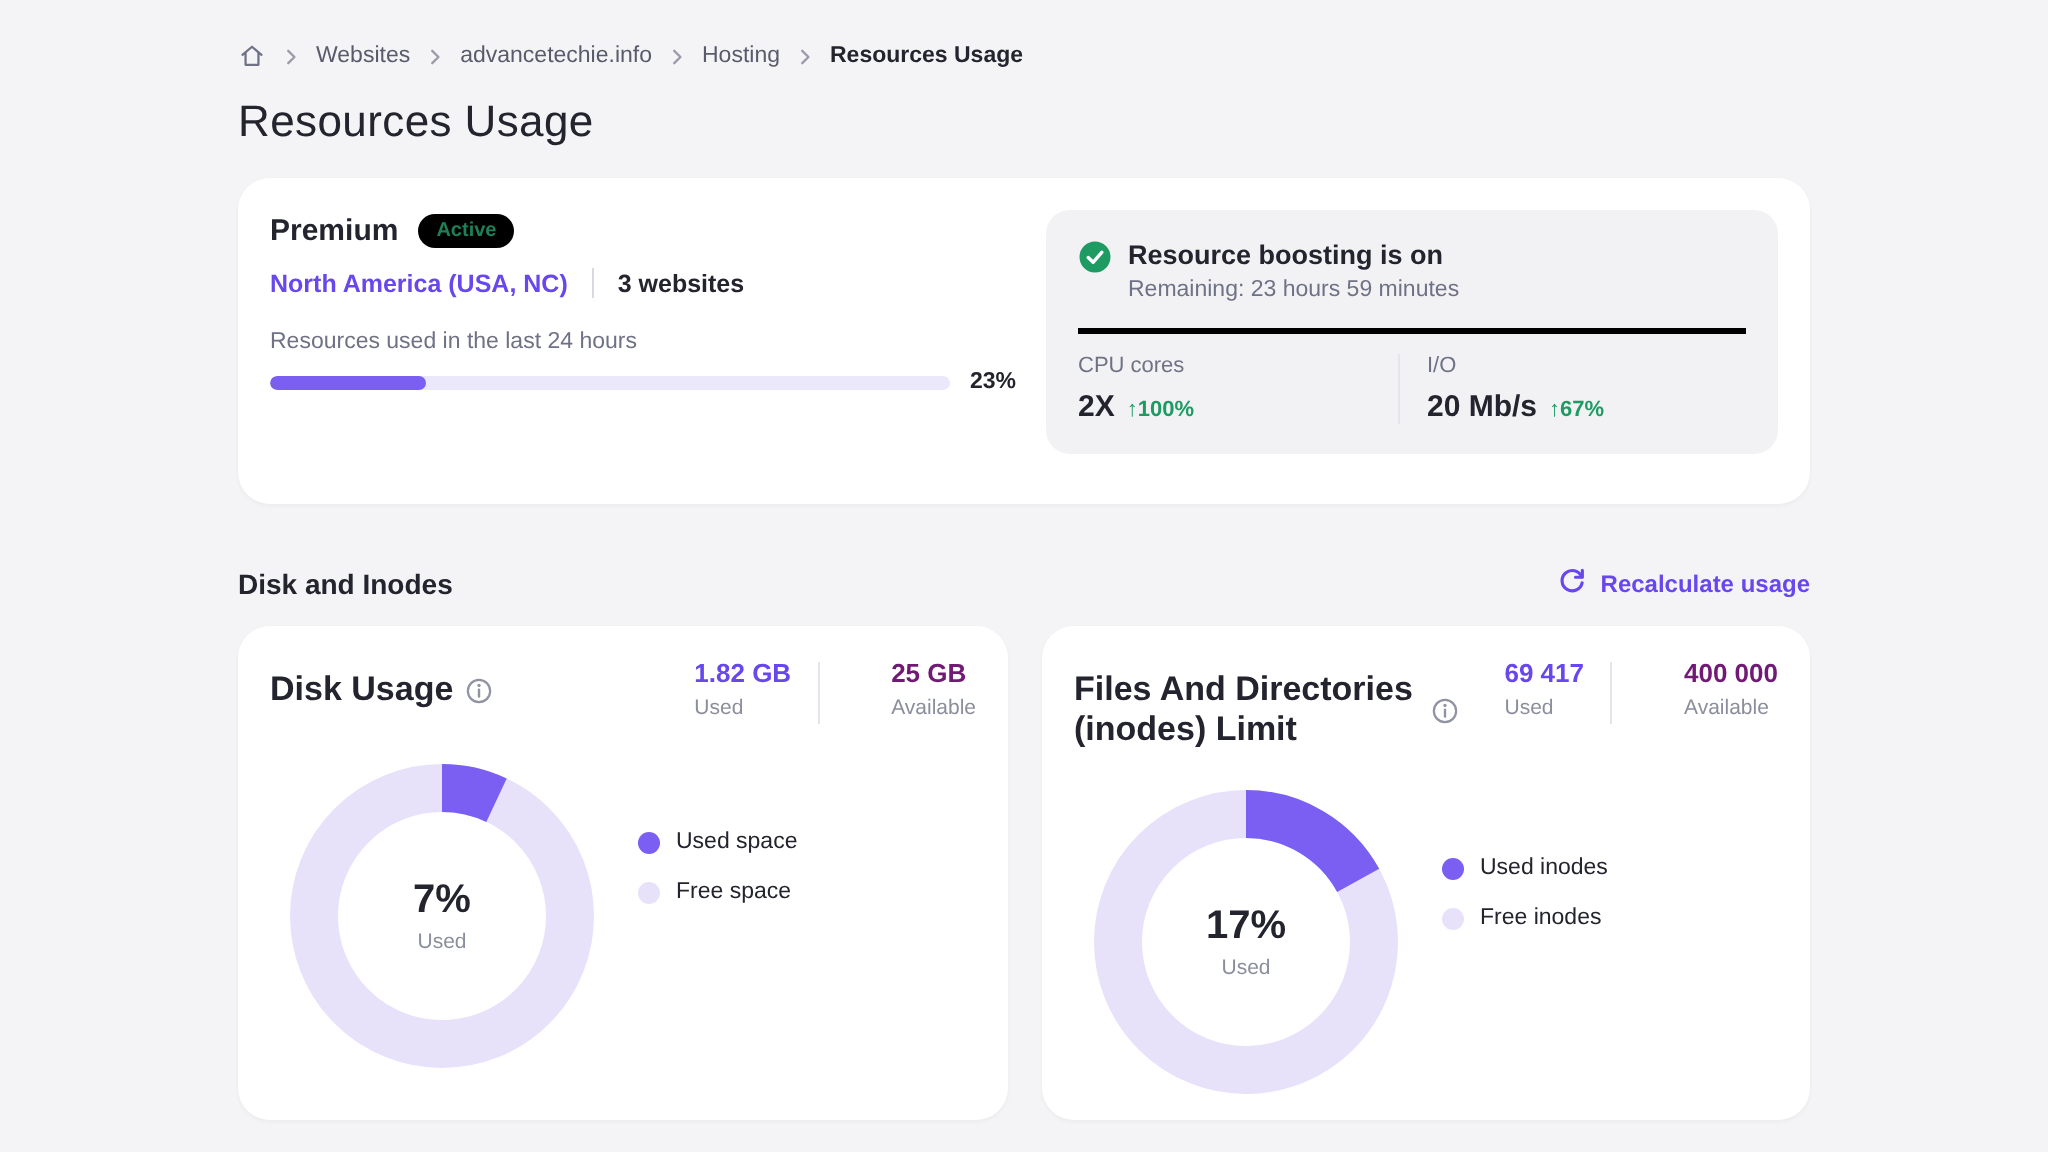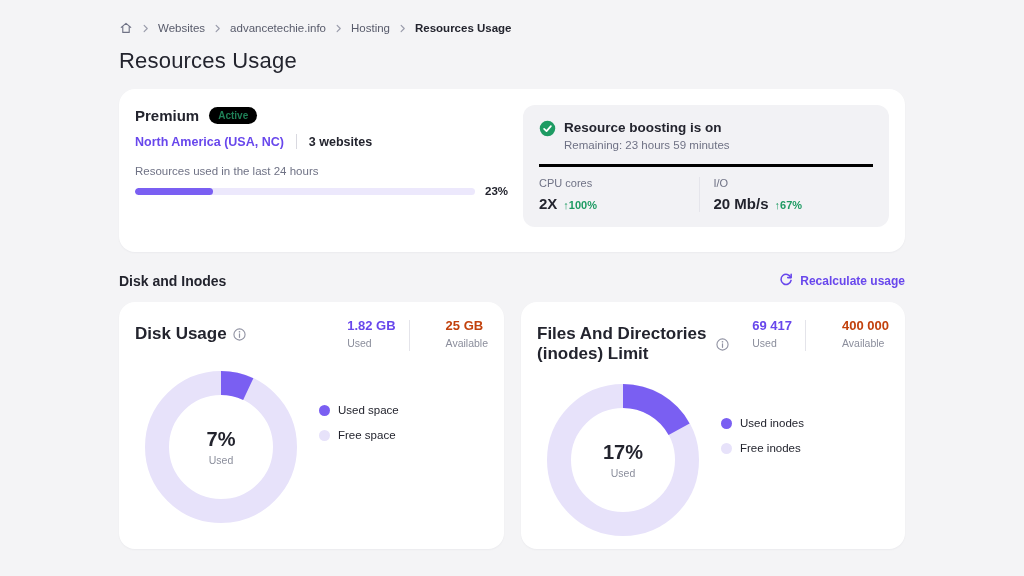--- a/index.html
+++ b/index.html
@@ -45,35 +45,35 @@
   .boost-remaining { font-size:11.5px; color:#6f7285; margin-top:4px; }
   .boost-metrics { display:flex; margin-top:13px; border-top:3px solid #000000; padding-top:10px; }
   .metric { flex:1; }
   .metric + .metric { border-left:1px solid #e5e5eb; padding-left:14px; }
   .metric-label { font-size:11px; color:#6f7285; }
   .metric-value-row { margin-top:6px; display:flex; align-items:baseline; gap:6px; }
   .metric-value { font-size:15px; font-weight:bold; color:#23242e; }
   .metric-boost { font-size:11px; font-weight:bold; color:#1e9b63; }
 
   
-  .section-head { margin-top:20px; display:flex; align-items:center; justify-content:space-between; }
+  .section-head { margin-top:31px; display:flex; align-items:center; justify-content:space-between; }
   .section-head h2 { font-size:14px; font-weight:bold; color:#23242e; }
   .recalc { display:flex; align-items:center; gap:7px; color:#6847ec; font-size:12px; font-weight:bold; text-decoration:none; cursor:pointer; }
 
   
   .cards-row { margin-top:13px; display:flex; gap:17px; }
   .usage-card { width:385px; height:247px; padding:16px; }
   .usage-card.right { width:384px; }
   .uc-head { display:flex; justify-content:space-between; align-items:flex-start; }
   .uc-title-wrap { display:flex; align-items:center; gap:6px; padding-top:6px; }
   .uc-title { font-size:17px; font-weight:bold; color:#23242e; }
   .info-icon { display:flex; cursor:pointer; }
   .uc-stats { display:flex; align-items:flex-start; }
   .stat { text-align:left;margin-left:23px; }
-  .stat-value { font-size:13px; font-weight:bold; color:#c2410c; white-space:nowrap; }
+  .stat-value { font-size:13px; font-weight:bold; color:#701a75; white-space:nowrap; }
   .stat-value.purple { color:#6847ec; }
   .stat-label { font-size:10.5px; color:#8b8e9c; margin-top:4px; }
   .stat-div { width:1px; height:31px; background:#e4e4ea; margin:2px 13px 0; }
 
   .chart-area { display:flex; margin-top:20px; padding-left:10px; }
   .donut { position:relative; width:152px; height:152px; }
   .donut svg { display:block; }
   .donut-center { position:absolute; inset:0; display:flex; flex-direction:column; align-items:center; justify-content:center; }
   .donut-pct { font-size:20px; font-weight:bold; color:#23242e; }
   .donut-sub { font-size:10.5px; color:#8b8e9c; margin-top:3px; }

